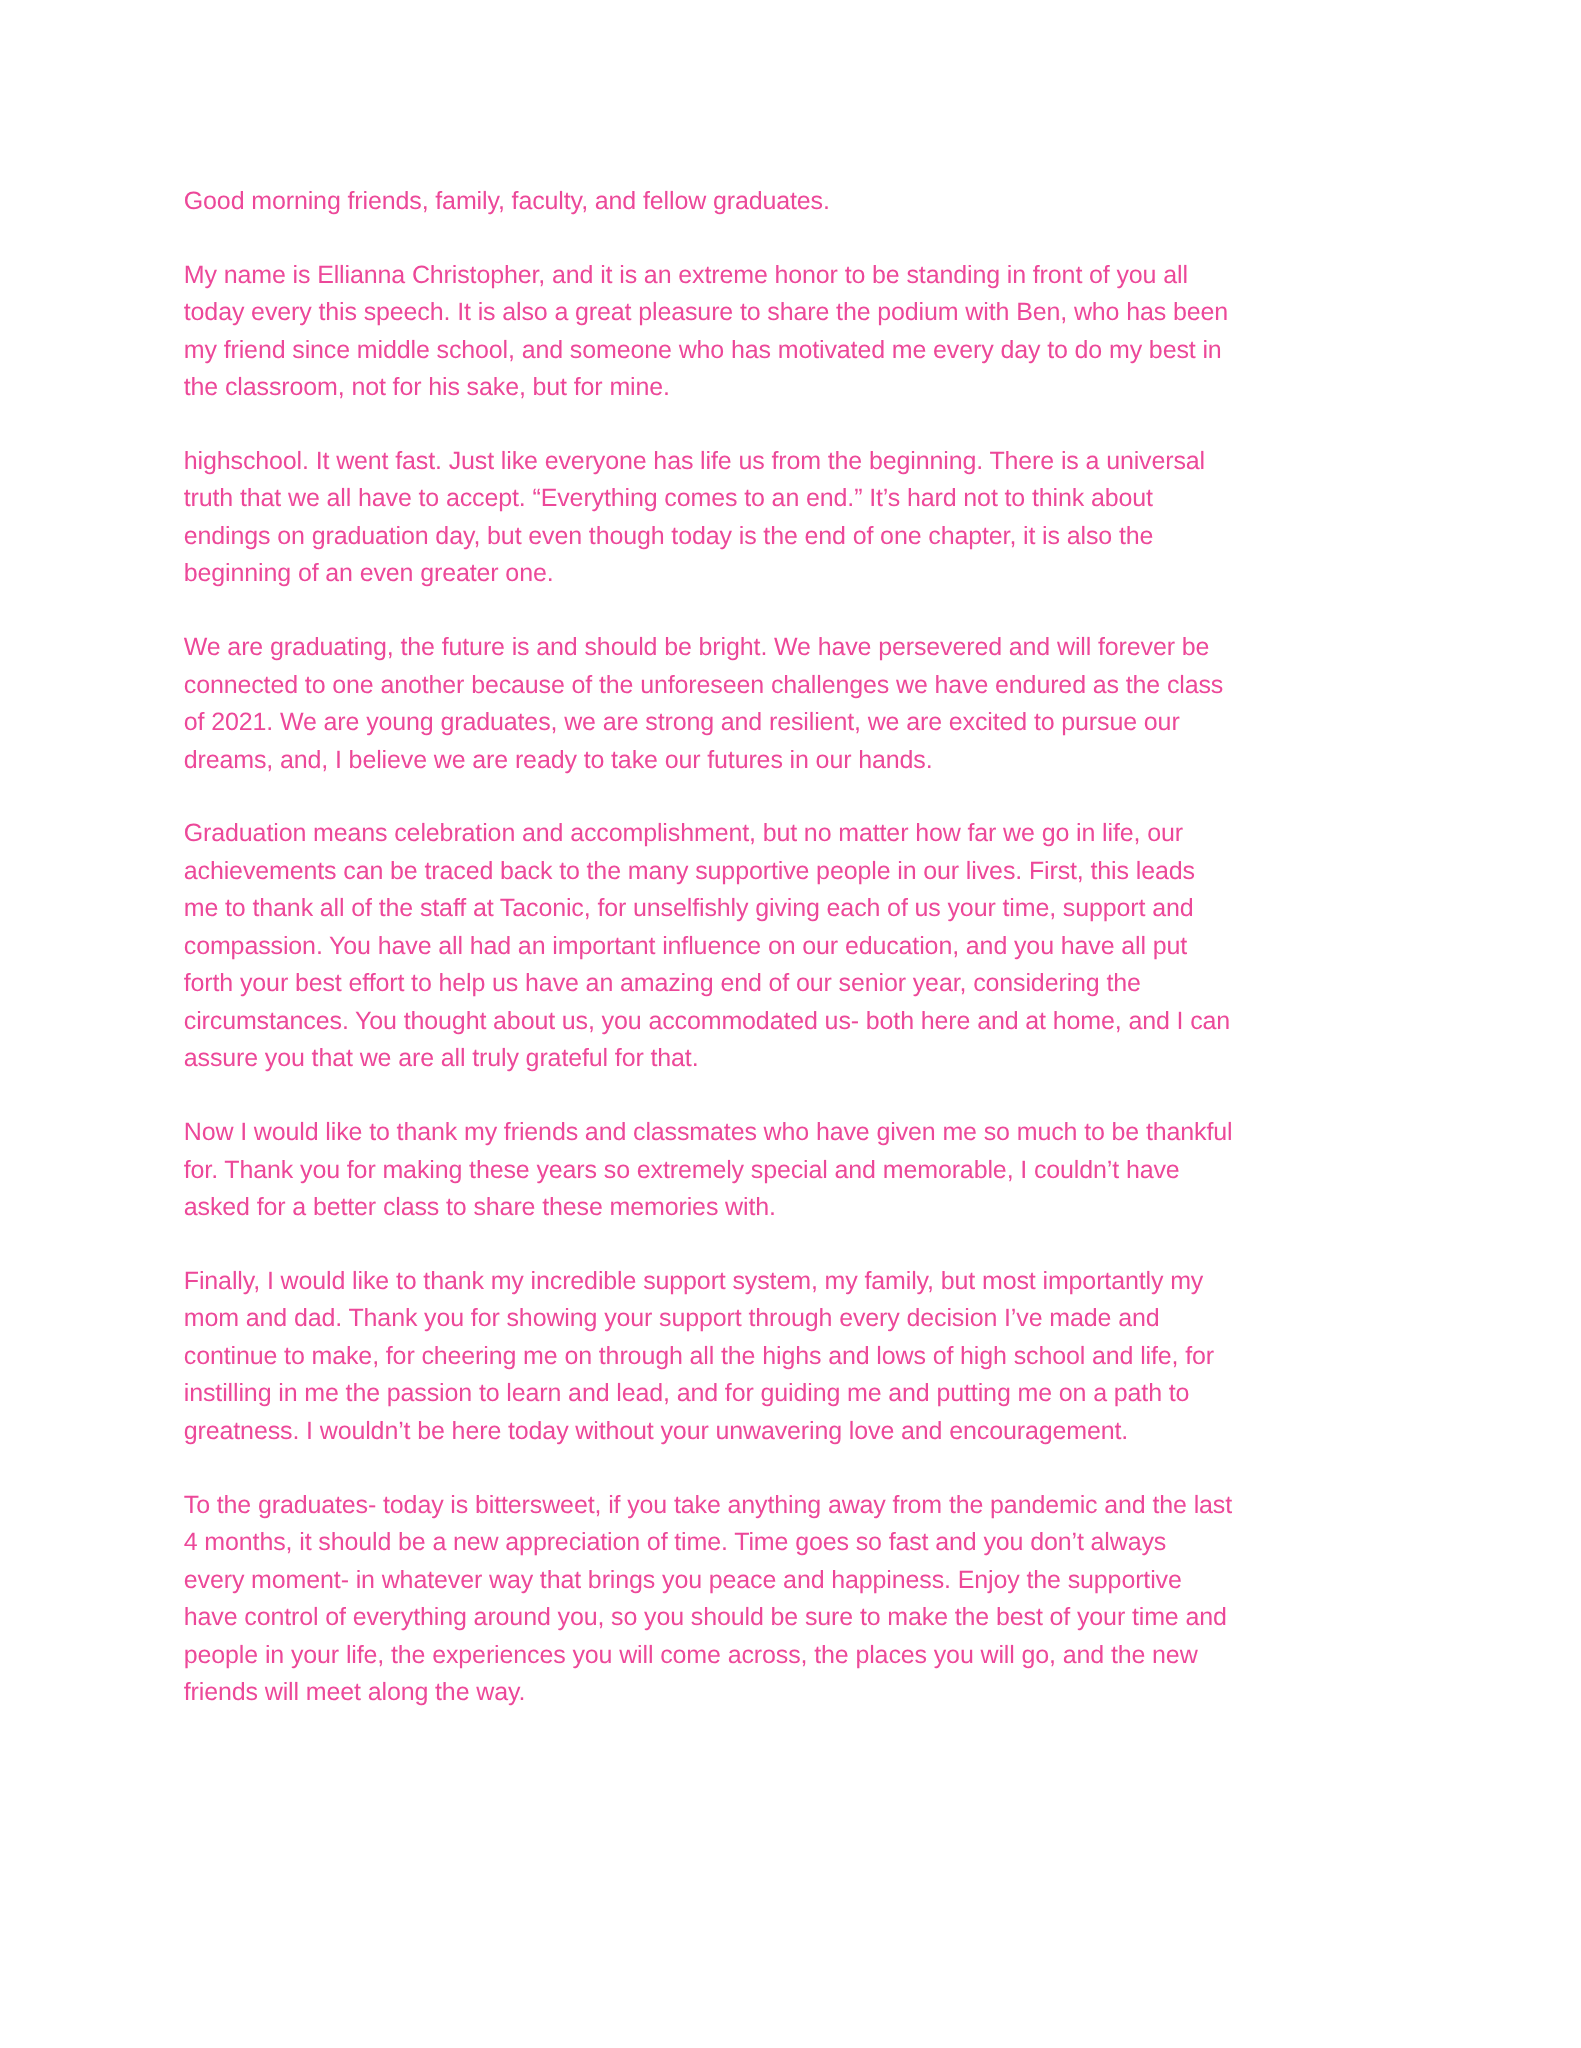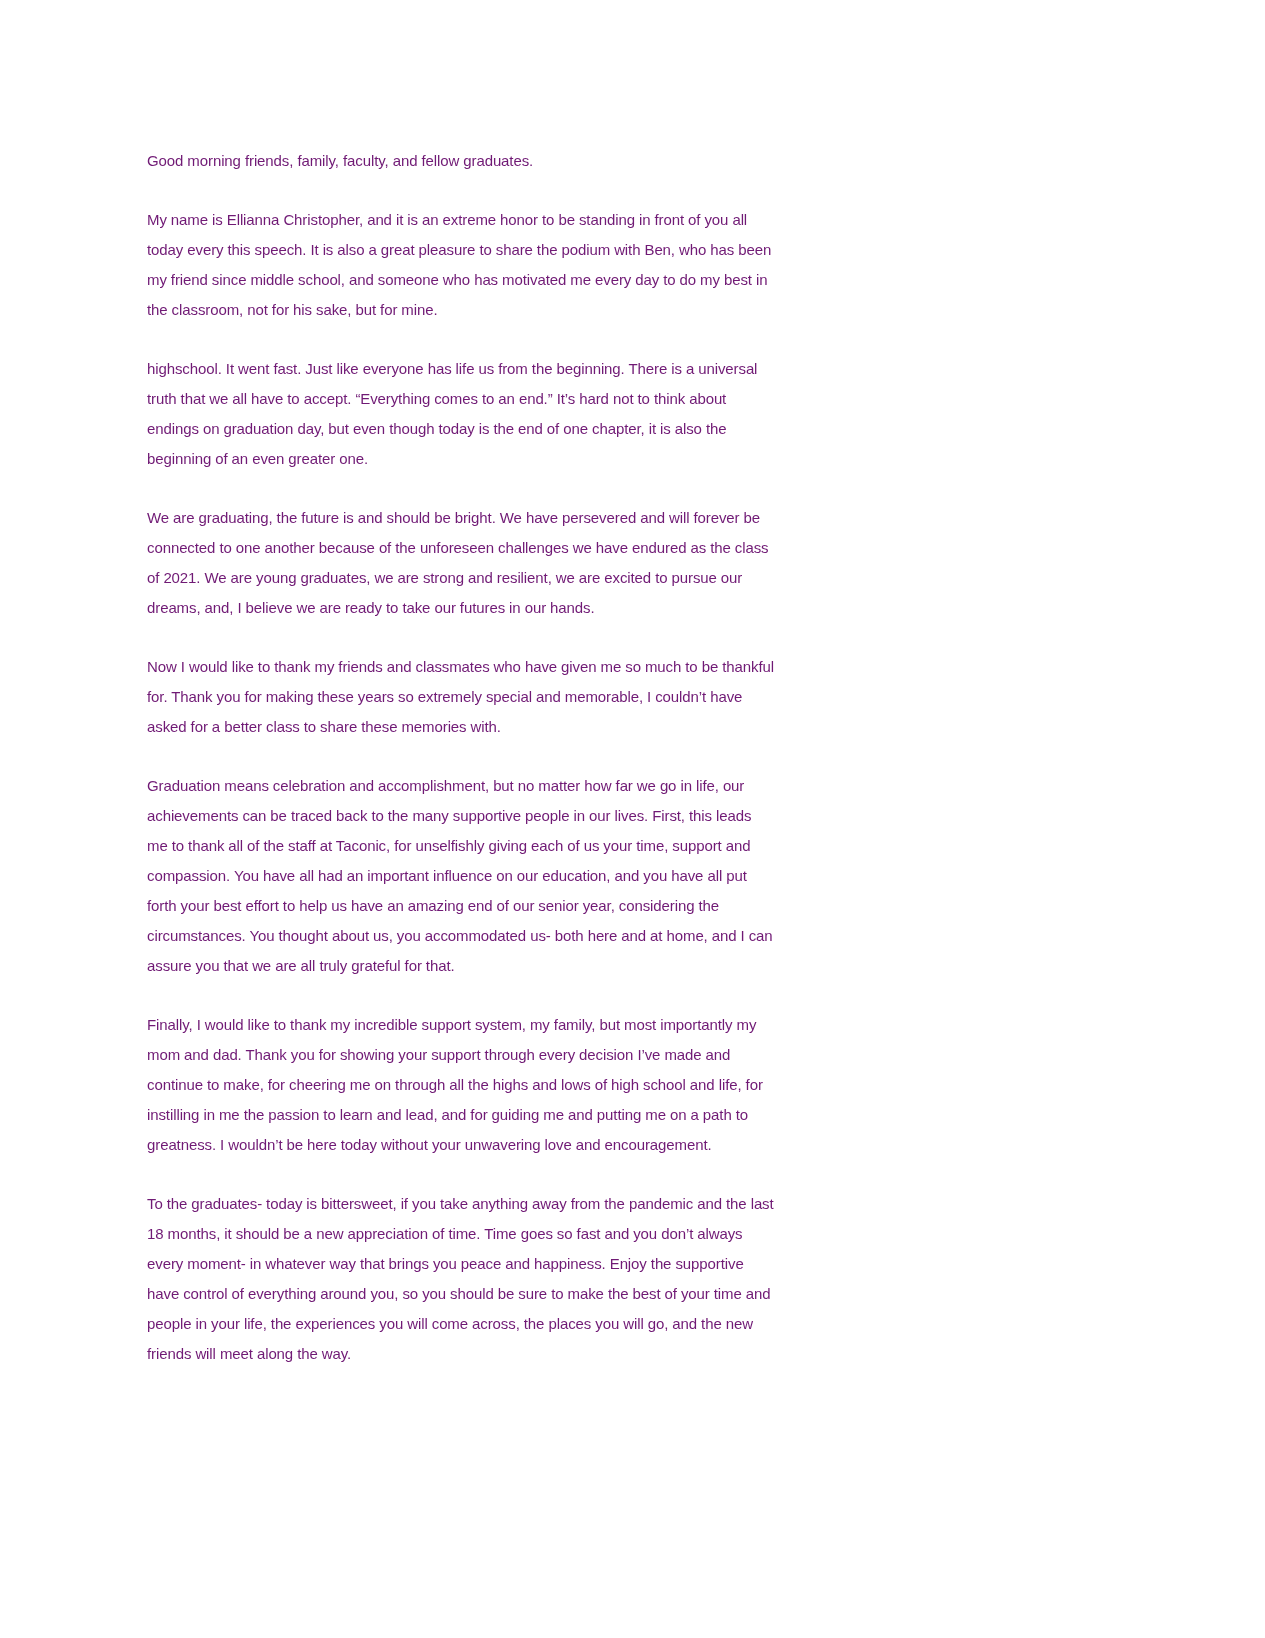--- a/index.html
+++ b/index.html
@@ -1,20 +1,20 @@
 <!DOCTYPE html>
 <html><head>
 <meta charset="utf-8">
 <style>
   html, body { margin: 0; padding: 0; background: #ffffff; }
   body { width: 1265px; height: 1638px; position: relative; overflow: hidden; }
   .page {
     position: absolute; left: 147px; top: 146px; width: 1000px;
     font-family: "Liberation Sans", sans-serif;
-    font-size: 15px; line-height: 30px; color: #701a75;
+    font-size: 20px; line-height: 30px; color: #ec4899;
     letter-spacing: -0.1px;
   }
   .para { margin: 0 0 29px 0; }
   .line { display: block; white-space: nowrap; }
 </style>
 </head>
 <body>
 
 <div class="page">
   <div class="para">
@@ -32,41 +32,41 @@
     <span class="line">endings on graduation day, but even though today is the end of one chapter, it is also the</span>
     <span class="line">beginning of an even greater one.</span>
   </div>
   <div class="para">
     <span class="line">We are graduating, the future is and should be bright. We have persevered and will forever be</span>
     <span class="line">connected to one another because of the unforeseen challenges we have endured as the class</span>
     <span class="line">of 2021. We are young graduates, we are strong and resilient, we are excited to pursue our</span>
     <span class="line">dreams, and, I believe we are ready to take our futures in our hands.</span>
   </div>
   <div class="para">
-    <span class="line">Now I would like to thank my friends and classmates who have given me so much to be thankful</span>
-    <span class="line">for. Thank you for making these years so extremely special and memorable, I couldn’t have</span>
-    <span class="line">asked for a better class to share these memories with.</span>
-  </div>
-  <div class="para">
     <span class="line">Graduation means celebration and accomplishment, but no matter how far we go in life, our</span>
     <span class="line">achievements can be traced back to the many supportive people in our lives. First, this leads</span>
     <span class="line">me to thank all of the staff at Taconic, for unselfishly giving each of us your time, support and</span>
     <span class="line">compassion. You have all had an important influence on our education, and you have all put</span>
     <span class="line">forth your best effort to help us have an amazing end of our senior year, considering the</span>
     <span class="line">circumstances. You thought about us, you accommodated us- both here and at home, and I can</span>
     <span class="line">assure you that we are all truly grateful for that.</span>
+  </div>
+  <div class="para">
+    <span class="line">Now I would like to thank my friends and classmates who have given me so much to be thankful</span>
+    <span class="line">for. Thank you for making these years so extremely special and memorable, I couldn’t have</span>
+    <span class="line">asked for a better class to share these memories with.</span>
   </div>
   <div class="para">
     <span class="line">Finally, I would like to thank my incredible support system, my family, but most importantly my</span>
     <span class="line">mom and dad. Thank you for showing your support through every decision I’ve made and</span>
     <span class="line">continue to make, for cheering me on through all the highs and lows of high school and life, for</span>
     <span class="line">instilling in me the passion to learn and lead, and for guiding me and putting me on a path to</span>
     <span class="line">greatness. I wouldn’t be here today without your unwavering love and encouragement.</span>
   </div>
   <div class="para">
     <span class="line">To the graduates- today is bittersweet, if you take anything away from the pandemic and the last</span>
-    <span class="line">18 months, it should be a new appreciation of time. Time goes so fast and you don’t always</span>
+    <span class="line">4 months, it should be a new appreciation of time. Time goes so fast and you don’t always</span>
     <span class="line">every moment- in whatever way that brings you peace and happiness. Enjoy the supportive</span>
     <span class="line">have control of everything around you, so you should be sure to make the best of your time and</span>
     <span class="line">people in your life, the experiences you will come across, the places you will go, and the new</span>
     <span class="line">friends will meet along the way.</span>
   </div>
 </div>
 
 </body></html>

